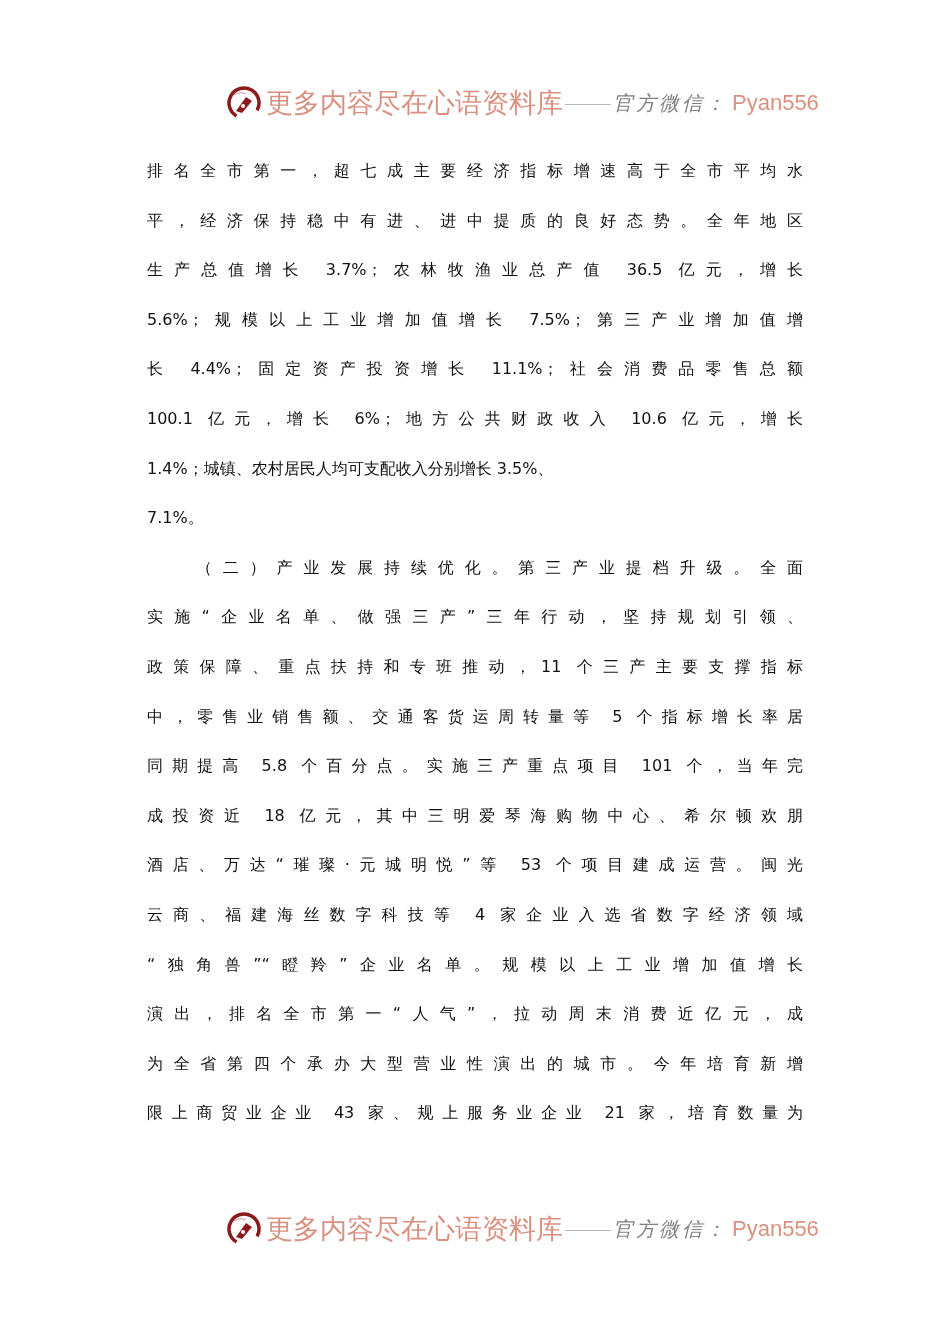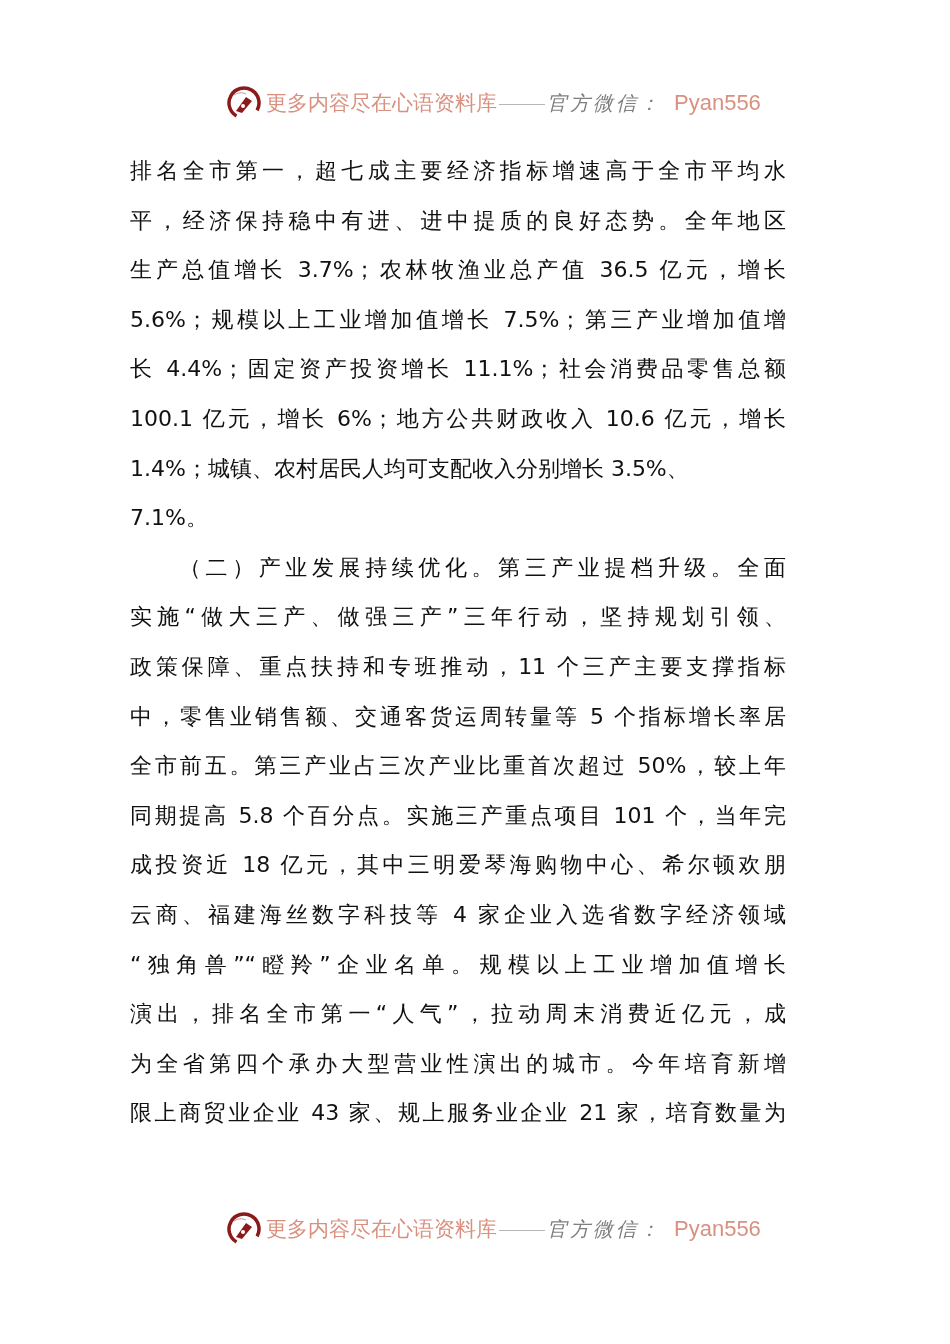--- a/index.html
+++ b/index.html
@@ -24,21 +24,21 @@
   .banner.top { top: 83px; }
   .banner.bottom { top: 1209px; }
   .logo {
     width: 36px;
     height: 36px;
     margin-right: 4px;
     flex: 0 0 auto;
   }
   .banner-cn {
     font-family: "DejaVu Serif", serif;
-    font-size: 21px;
+    font-size: 27px;
     color: #d9907f;
     letter-spacing: 0px;
   }
   .banner-dash {
     display: inline-block;
     width: 46px;
     height: 1px;
     background: #b7b7b7;
     margin: 0 2px;
     position: relative;
@@ -48,29 +48,29 @@
     font-family: Liberation Serif, serif;
     font-size: 20px;
     color: #7f7f7f;
     font-style: italic;
     letter-spacing: 3px;
   }
   .banner-id {
     font-family: "Liberation Sans", sans-serif;
     font-size: 22px;
     color: #d9907f;
-    margin-left: 12px;
+    margin-left: 4px;
   }
   .content {
     position: absolute;
-    left: 130px;
+    left: 147px;
     top: 146px;
     width: 660px;
     font-family: "DejaVu Sans", sans-serif;
-    font-size: 22px;
+    font-size: 16px;
     line-height: 49.6px;
     color: #111111;
     letter-spacing: 0px;
   }
   .line {
     display: block;
     white-space: nowrap;
     text-align: justify;
     text-align-last: justify;
     width: 656px;
@@ -106,26 +106,26 @@
     <span class="line">平，经济保持稳中有进、进中提质的良好态势。全年地区</span>
     <span class="line">生产总值增长 3.7%；农林牧渔业总产值 36.5 亿元，增长</span>
     <span class="line">5.6%；规模以上工业增加值增长 7.5%；第三产业增加值增</span>
     <span class="line">长 4.4%；固定资产投资增长 11.1%；社会消费品零售总额</span>
     <span class="line">100.1 亿元，增长 6%；地方公共财政收入 10.6 亿元，增长</span>
     <span class="line last">1.4%；城镇、农村居民人均可支配收入分别增长 3.5%、</span>
     <span class="line last">7.1%。</span>
   </div>
   <div>
     <span class="line indent">（二）产业发展持续优化。第三产业提档升级。全面</span>
-    <span class="line">实施“做大三产、做强三产”三年行动，坚持规划引领、</span>
+    <span class="line">实施“企业名单、做强三产”三年行动，坚持规划引领、</span>
     <span class="line">政策保障、重点扶持和专班推动，11 个三产主要支撑指标</span>
     <span class="line">中，零售业销售额、交通客货运周转量等 5 个指标增长率居</span>
-    <span class="line">全市前五。第三产业占三次产业比重首次超过 50%，较上年</span>
     <span class="line">同期提高 5.8 个百分点。实施三产重点项目 101 个，当年完</span>
     <span class="line">成投资近 18 亿元，其中三明爱琴海购物中心、希尔顿欢朋</span>
+    <span class="line">酒店、万达“璀璨·元城明悦”等 53 个项目建成运营。闽光</span>
     <span class="line">云商、福建海丝数字科技等 4 家企业入选省数字经济领域</span>
     <span class="line">“独角兽”“瞪羚”企业名单。规模以上工业增加值增长</span>
     <span class="line">演出，排名全市第一“人气”，拉动周末消费近亿元，成</span>
     <span class="line">为全省第四个承办大型营业性演出的城市。今年培育新增</span>
     <span class="line">限上商贸业企业 43 家、规上服务业企业 21 家，培育数量为</span>
   </div>
 </div>
 
 <div class="banner bottom">
   <svg class="logo" viewBox="0 0 36 36">

